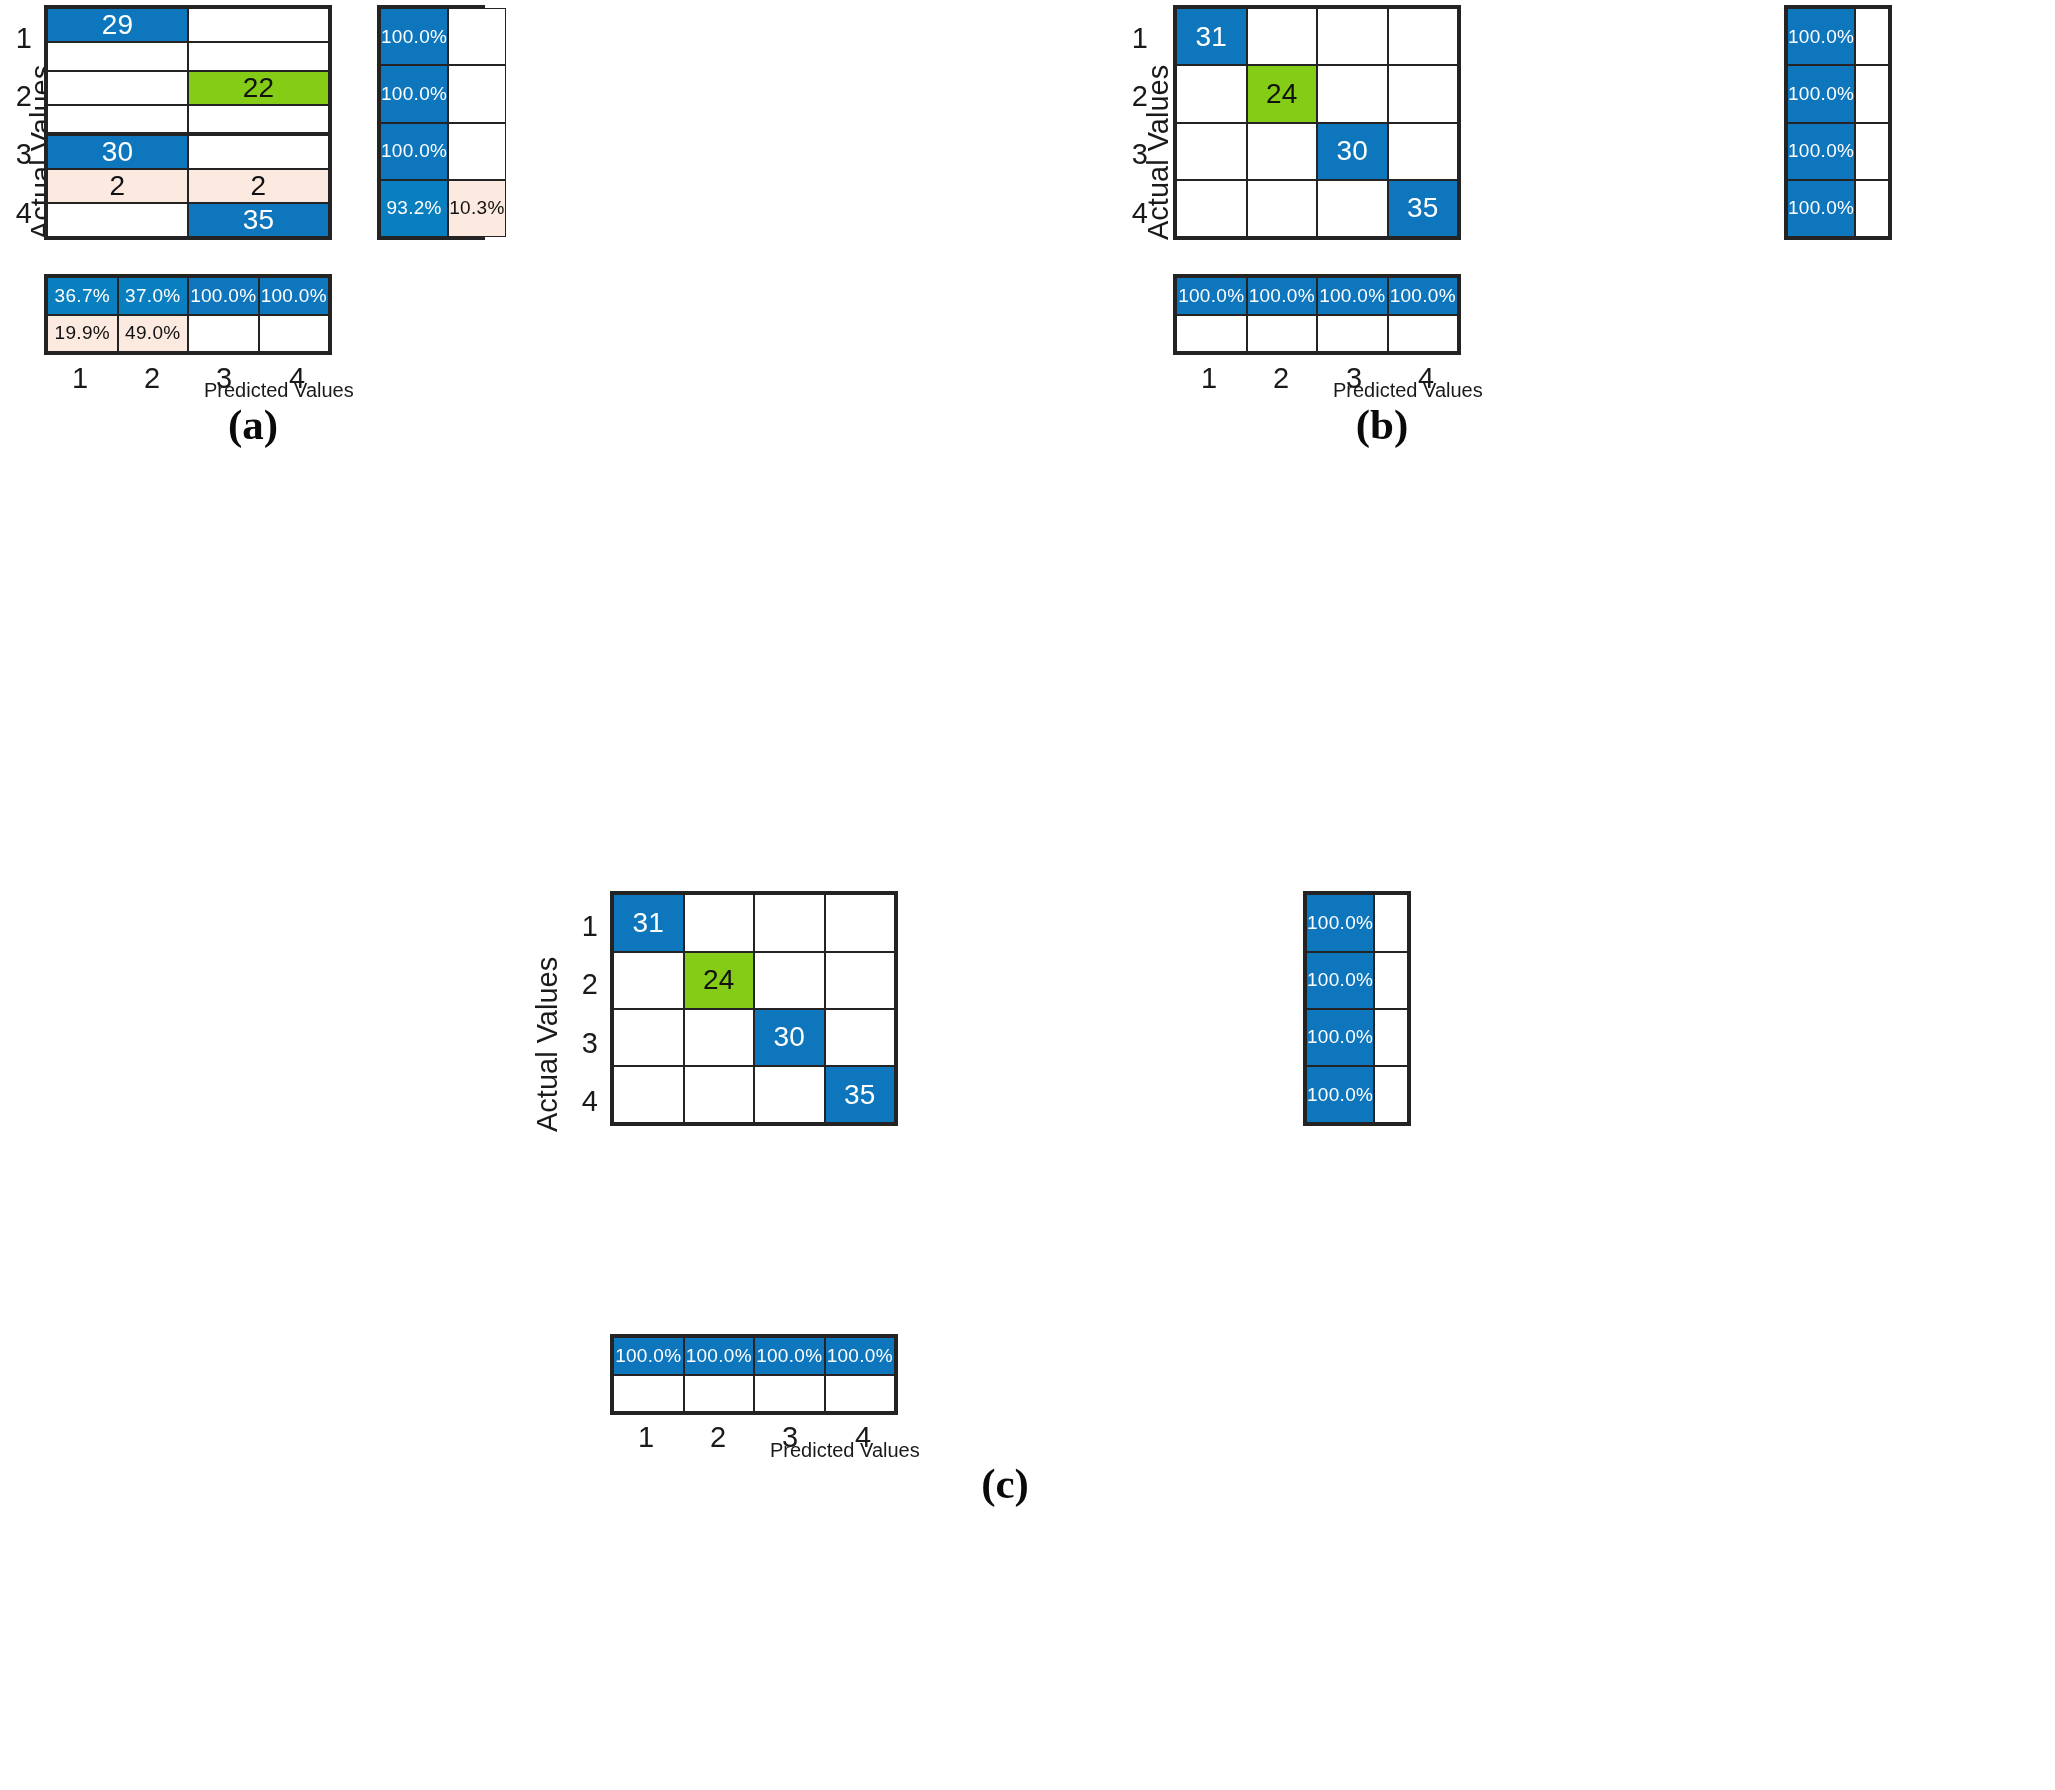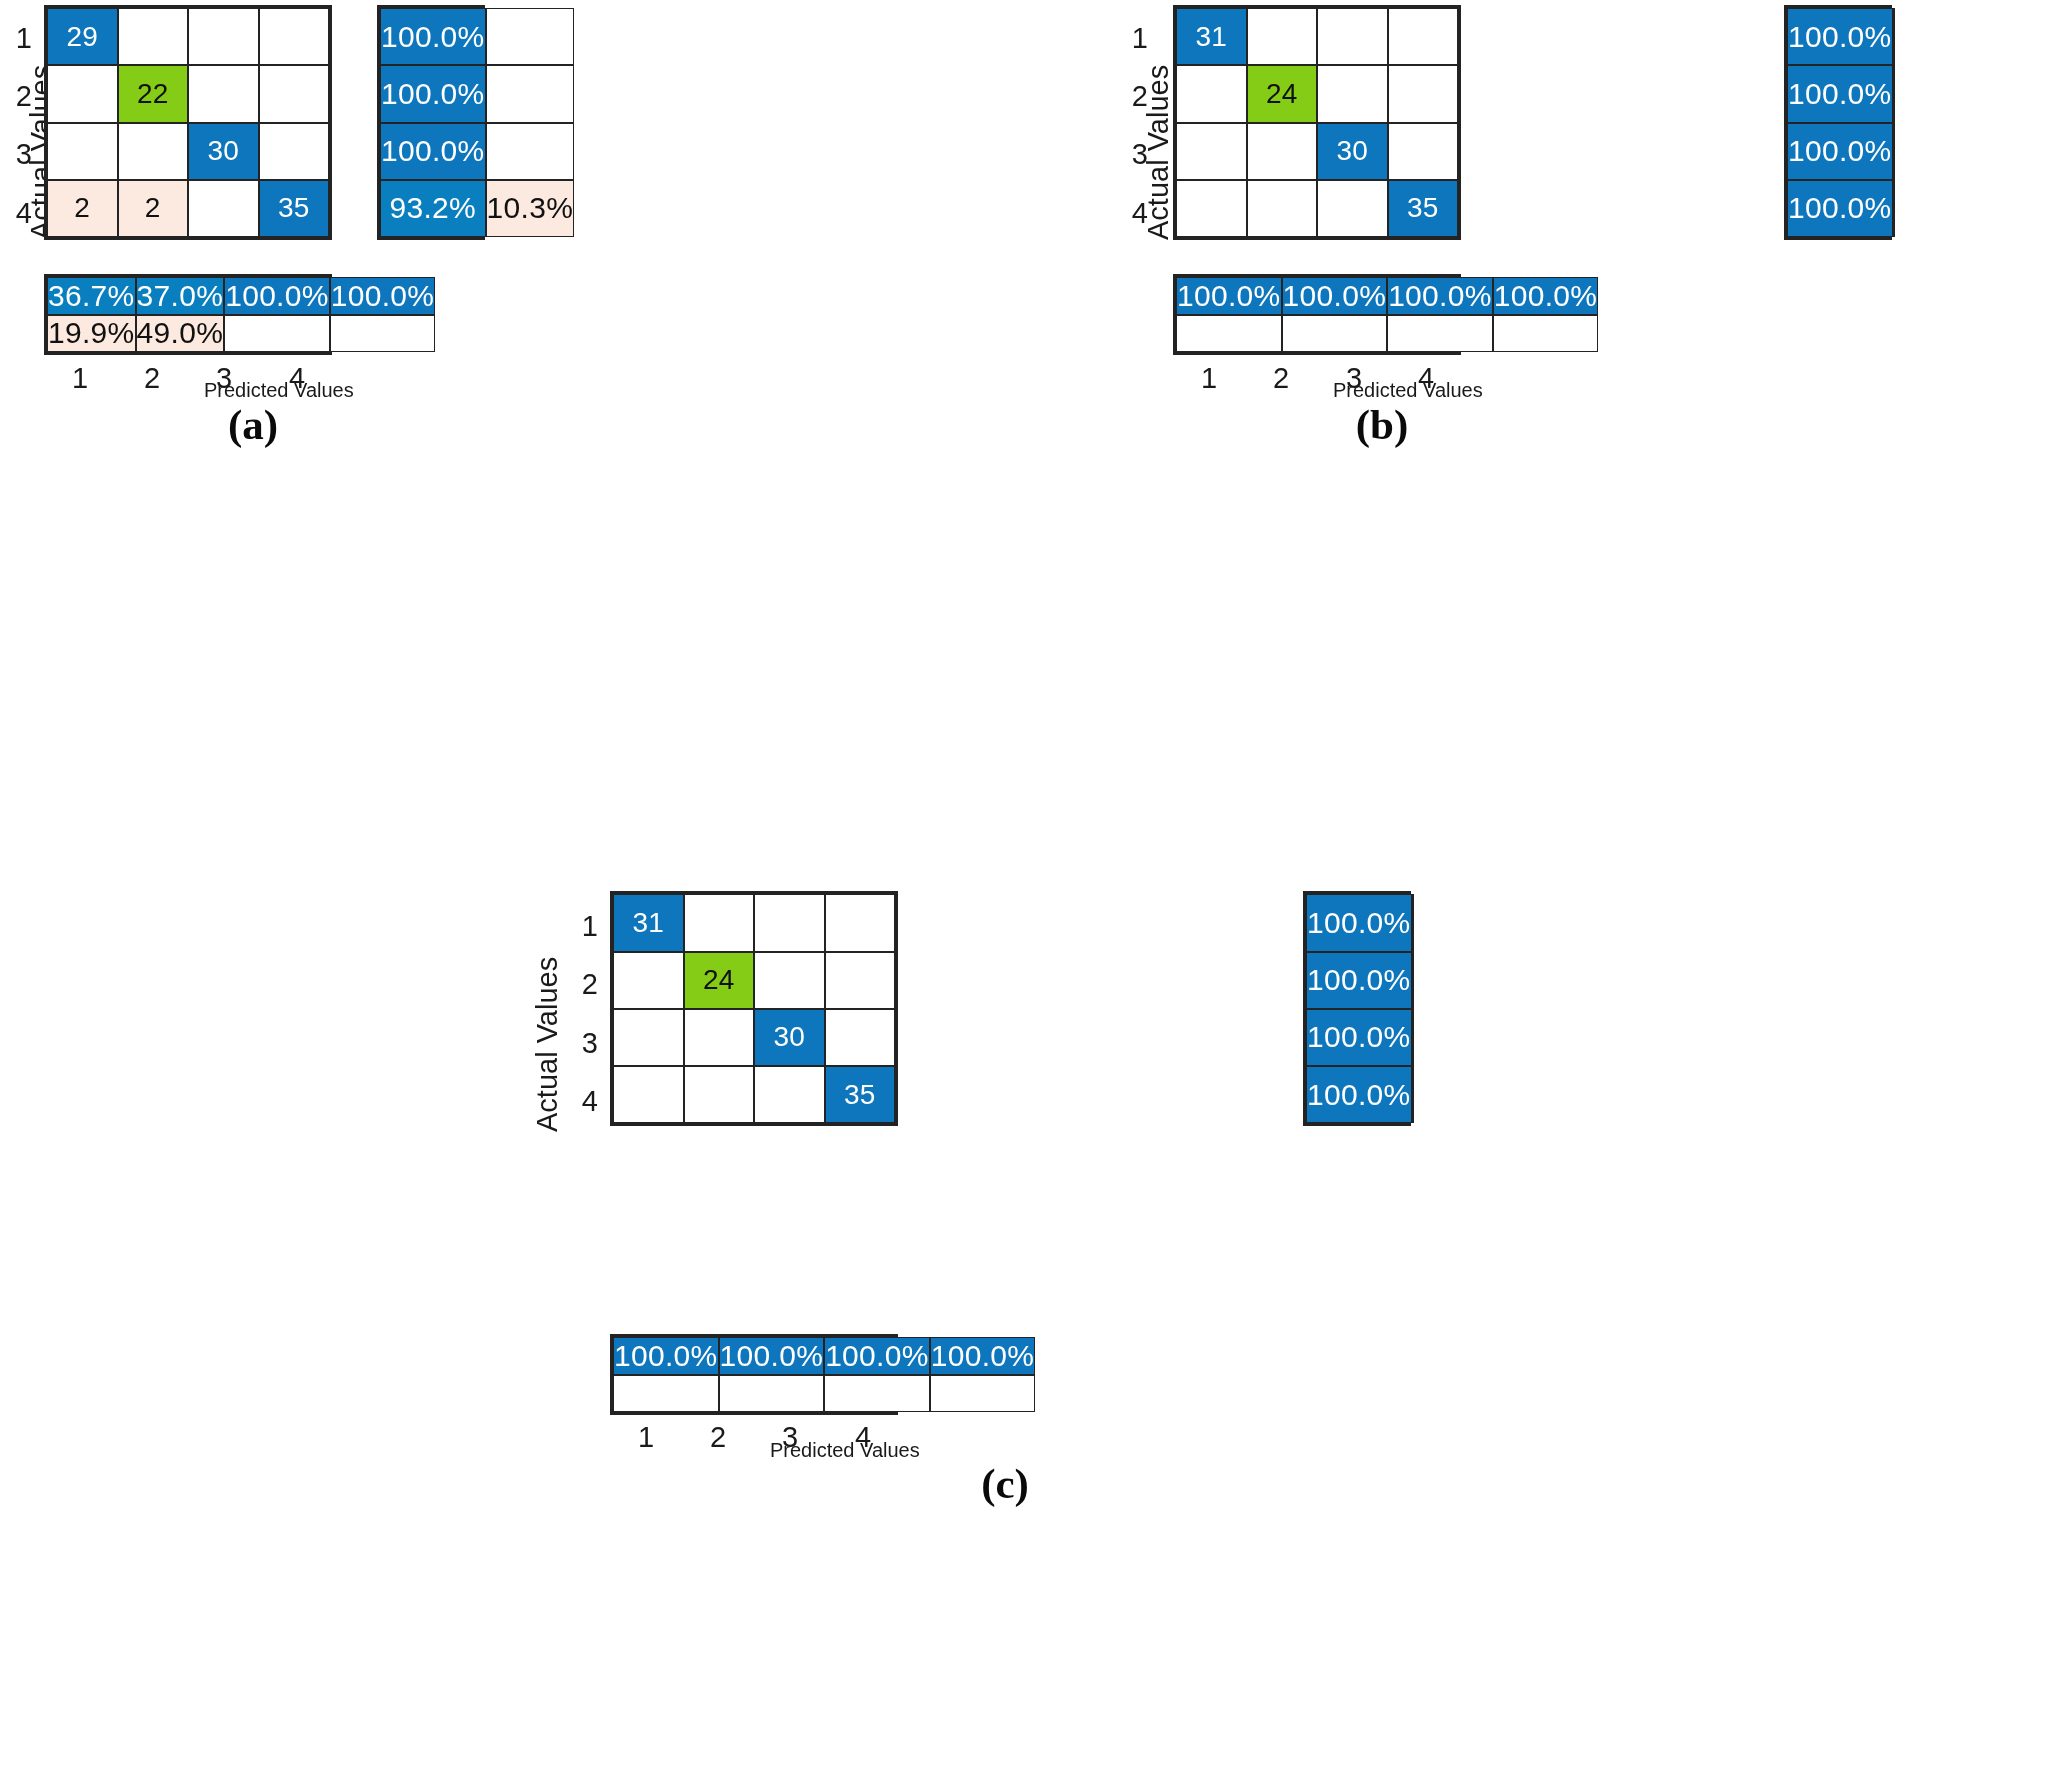--- a/index.html
+++ b/index.html
@@ -15,21 +15,21 @@
   .cell{
     box-sizing:border-box;border:1.9px solid #232323;
     display:flex;align-items:center;justify-content:center;
     background:#ffffff;color:#111111;
     font-size:28px;font-weight:400;letter-spacing:0.3px;
   }
   .cell.blue{background:#0E76BC;color:#ffffff;}
   .cell.blue2{background:#0A7FC0;color:#ffffff;}
   .cell.cyan{background:#84cc16;color:#111111;}
   .cell.pink{background:#FCEAE1;color:#111111;}
-  .cell.pct{font-size:30px;}
+  .cell.pct{font-size:19px;}
 
   
   .ylab{
     position:absolute;font-size:29px;color:#1a1a1a;
     transform:rotate(-90deg);transform-origin:left top;white-space:nowrap;
   }
   .xlab{position:absolute;font-size:20px;color:#1a1a1a;white-space:nowrap;}
   .ticky{position:absolute;font-size:29px;color:#1a1a1a;text-align:right;}
   .tickx{position:absolute;font-size:29px;color:#1a1a1a;text-align:center;}
   .caption{position:absolute;font-size:43px;font-weight:bold;color:#0a0a0a;
@@ -40,21 +40,21 @@
 
 <div class="panel" style="left:0;top:0;width:986px;height:885px;">
 
   <div class="ylab" style="left:25px;top:240px;">Actual Values</div>
 
   <div class="ticky" style="left:0px;top:22px;width:32px;">1</div>
   <div class="ticky" style="left:0px;top:80px;width:32px;">2</div>
   <div class="ticky" style="left:0px;top:138px;width:32px;">3</div>
   <div class="ticky" style="left:0px;top:197px;width:32px;">4</div>
 
-  <div class="grid" style="left:44px;top:5px;width:288px;height:235px;grid-template-columns:repeat(4,1fr);grid-template-rows:repeat(4,1fr);">
+  <div class="grid" style="left:44px;top:5px;width:288px;height:235px;grid-template-columns:repeat(2,1fr);grid-template-rows:repeat(4,1fr);">
       <div class="cell blue">29</div>
       <div class="cell"></div>
       <div class="cell"></div>
       <div class="cell"></div>
       <div class="cell"></div>
       <div class="cell cyan">22</div>
       <div class="cell"></div>
       <div class="cell"></div>
       <div class="cell"></div>
       <div class="cell"></div>

